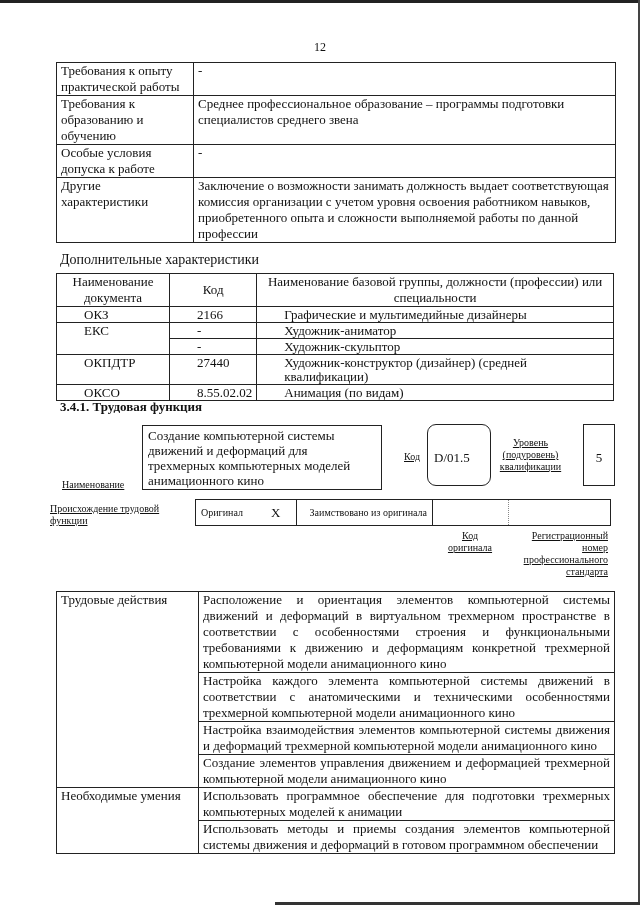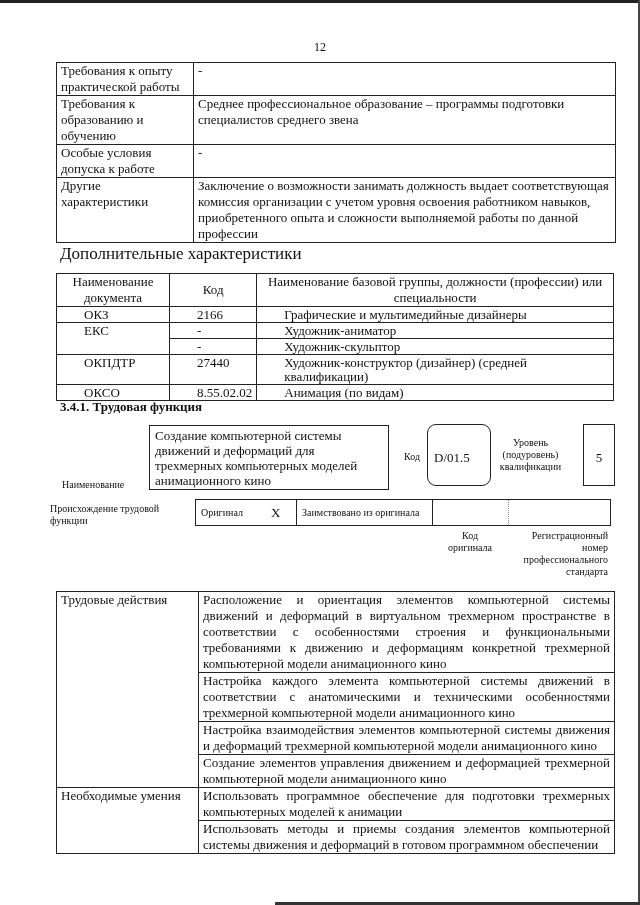--- a/index.html
+++ b/index.html
@@ -14,47 +14,47 @@
   .page-num { position: absolute; top: 40px; left: 0; width: 640px; text-align: center; font-size: 12px; }
 
   table { border-collapse: collapse; position: absolute; }
   td, th { border: 1px solid #222; vertical-align: top; padding: 0 4px; line-height: 16px; font-weight: normal; }
 
   
   #t1 { left: 56px; top: 62px; width: 560px; }
   #t1 td.l { width: 128px; }
   #t1 td { font-size: 13px; }
 
-  .section-label { position: absolute; left: 60px; top: 244px; font-size: 17px; text-align: right; }
+  .section-label { position: absolute; left: 60px; top: 252px; font-size: 14px; text-align: right; }
 
   
   #t2 { left: 56px; top: 273px; width: 558px; font-size: 13px; }
   #t2 th { text-align: center; vertical-align: middle; line-height: 16px; }
   #t2 td { line-height: 14px; padding-top: 1px; padding-left: 27px; }
   #t2 .c1 { width: 104px; }
   #t2 .c2 { width: 77px; }
 
   .section-h { position: absolute; left: 60px; top: 399px; font-size: 13px; font-weight: bold; }
 
-  .lbl-small { position: absolute; font-size: 10px; line-height: 12px; }
+  .lbl-small { position: absolute; font-size: 10px; line-height: 12px; text-decoration: underline; }
   .box { position: absolute; border: 1px solid #222; background: #fff; }
 
   #name-lbl { left: 62px; top: 479px; }
-  #name-box { left: 149px; top: 425px; width: 240px; height: 65px; padding: 2px 5px; font-size: 13px; line-height: 15px; box-sizing: border-box; }
+  #name-box { left: 142px; top: 425px; width: 240px; height: 65px; padding: 2px 5px; font-size: 13px; line-height: 15px; box-sizing: border-box; }
   #kod-lbl { left: 404px; top: 451px; font-size: 10px; }
   #kod-box { left: 427px; top: 424px; width: 64px; height: 62px; font-size: 13px; padding: 25px 0 0 6px; box-sizing: border-box; border-radius: 9px; }
   #lvl-lbl { left: 493px; top: 437px; width: 75px; text-align: center; }
   #lvl-box { left: 583px; top: 424px; width: 32px; height: 62px; font-size: 13px; text-align: center; padding-top: 25px; box-sizing: border-box; }
 
   #origin-lbl { left: 50px; top: 503px; width: 130px; }
   #origin-table { left: 195px; top: 499px; width: 416px; height: 27px; border-collapse: collapse; }
   #origin-table td { font-size: 10px; line-height: 11px; vertical-align: middle; padding: 0 5px; }
   #origin-table td.orig { width: 60px; border-right: none; }
   #origin-table td.x { width: 20px; font-size: 13px; border-left: none; }
-  #origin-table td.borrow { width: 125px; }
+  #origin-table td.borrow { width: 125px; text-align: right; }
   #origin-table td.code { width: 65px; border-right: 1px dotted #888; }
   #origin-table td.reg { border-left: none; }
   #code-caption { left: 440px; top: 530px; width: 60px; text-align: center; }
   #reg-caption { left: 508px; top: 530px; width: 100px; text-align: right; }
 
   
   #t3 { left: 56px; top: 591px; width: 559px; font-size: 13px; }
   #t3 td.l { width: 133px; }
   #t3 td { line-height: 16px; }
   #t3 td.r { text-align: justify; text-align-last: left; }

